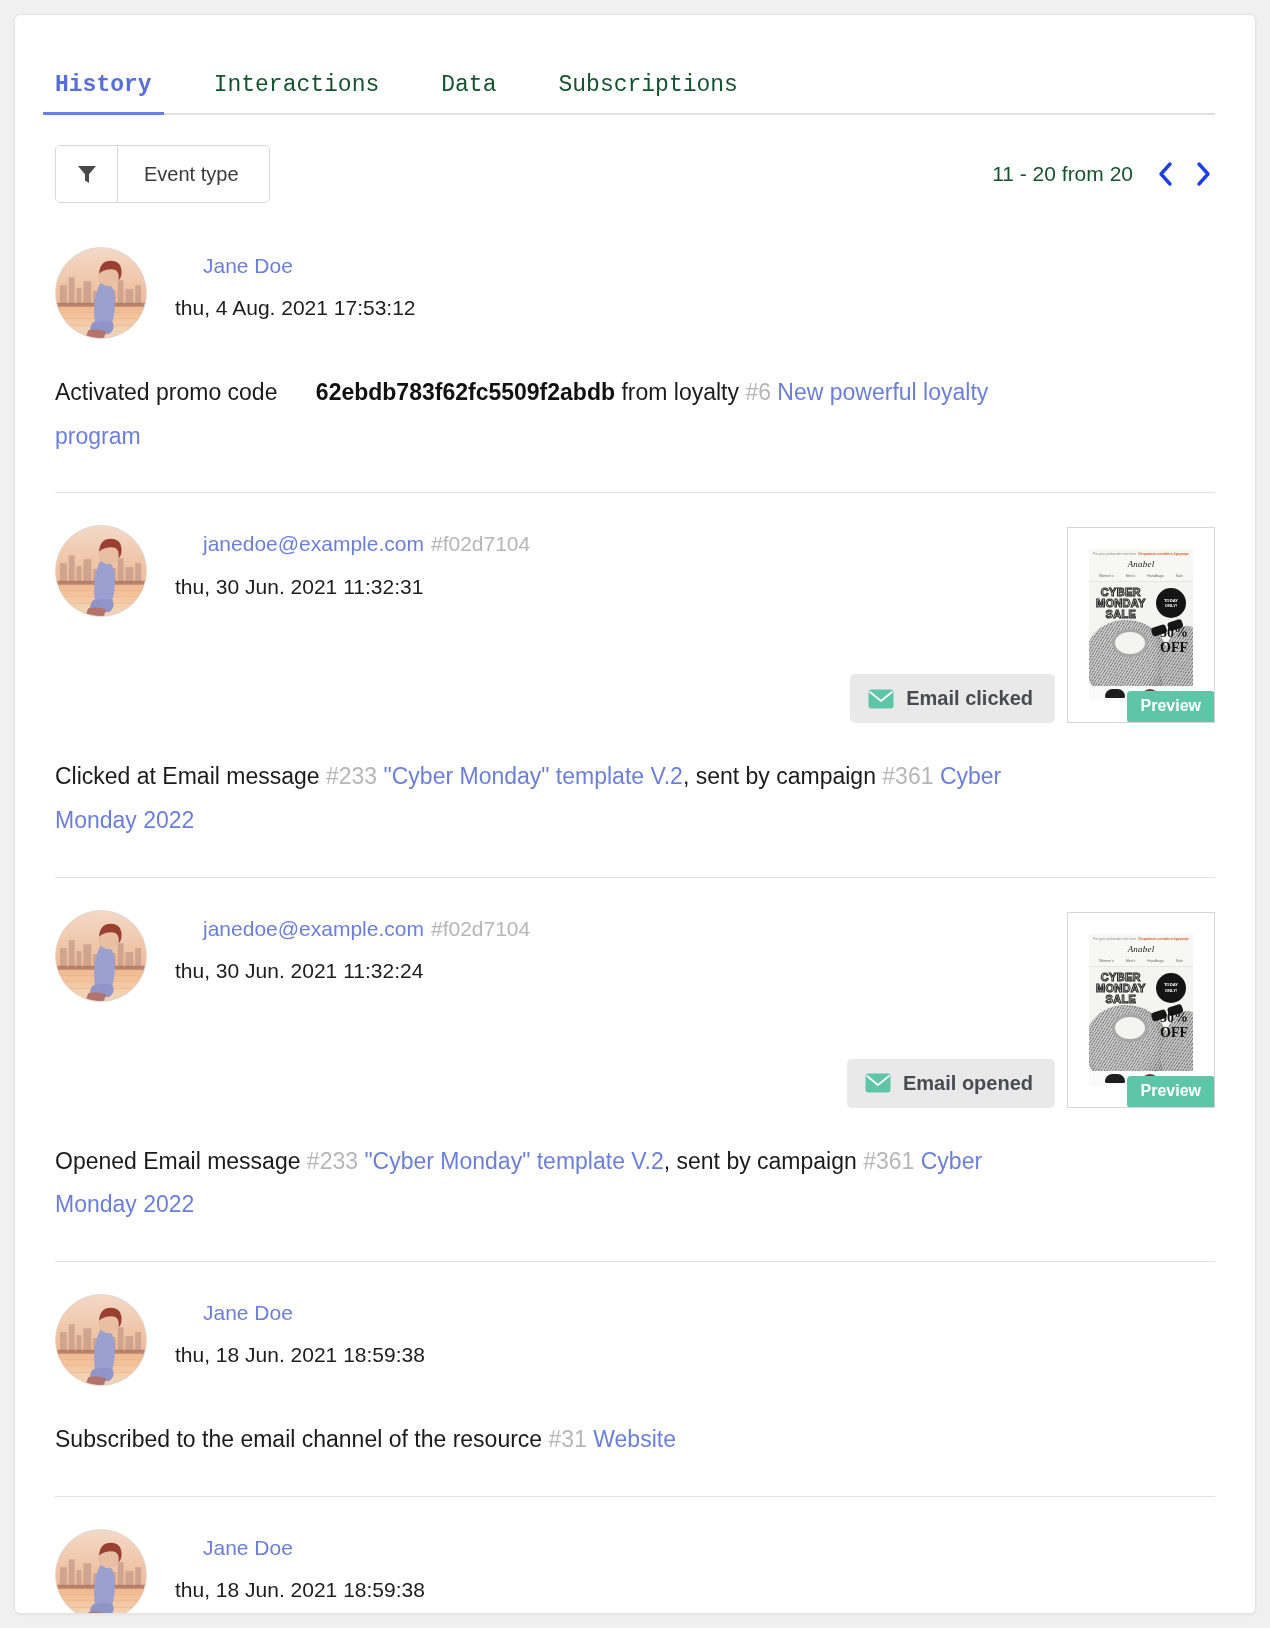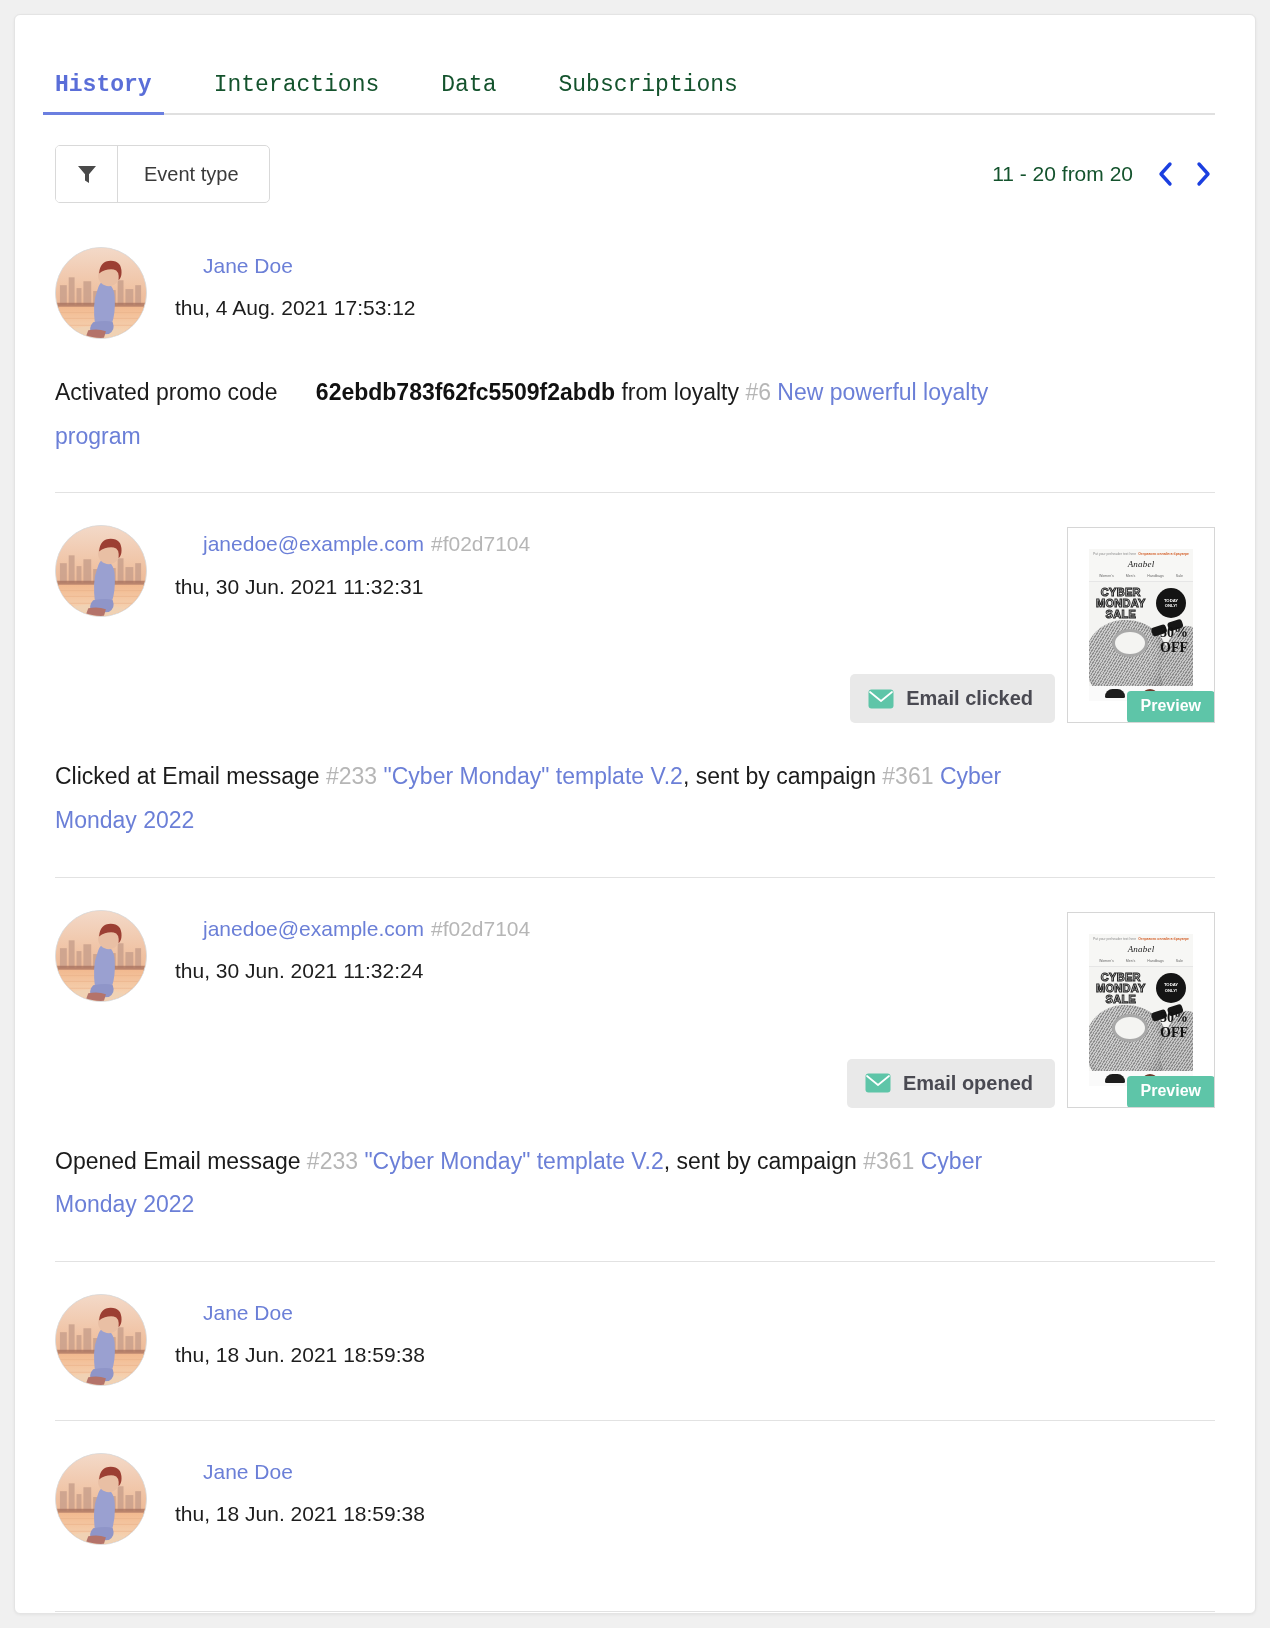--- a/index.html
+++ b/index.html
@@ -647,20 +647,21 @@
   </svg>
             </div>
       <div class="head-meta">
         <div class="identity">
           <span class="name">Jane Doe</span>
         </div>
         <div class="timestamp">thu, 18 Jun. 2021 18:59:38</div>
       </div>
 
     </div>
+    <div class="event-body"><span class="">Subscribed to the email channel of the resource </span><span class="hash">#31</span><span class="link"> Website</span></div>
   </div>
   <div class="event">
     <div class="event-head">
       <div class="avatar">
   <svg viewBox="0 0 92 92" preserveAspectRatio="xMidYMid slice" aria-hidden="true">
     <defs>
       <linearGradient id="sky4" x1="0" y1="0" x2="0" y2="1">
         <stop offset="0%" stop-color="#f3d9c8"></stop>
         <stop offset="45%" stop-color="#f0c3a4"></stop>
         <stop offset="100%" stop-color="#e8a87e"></stop>

